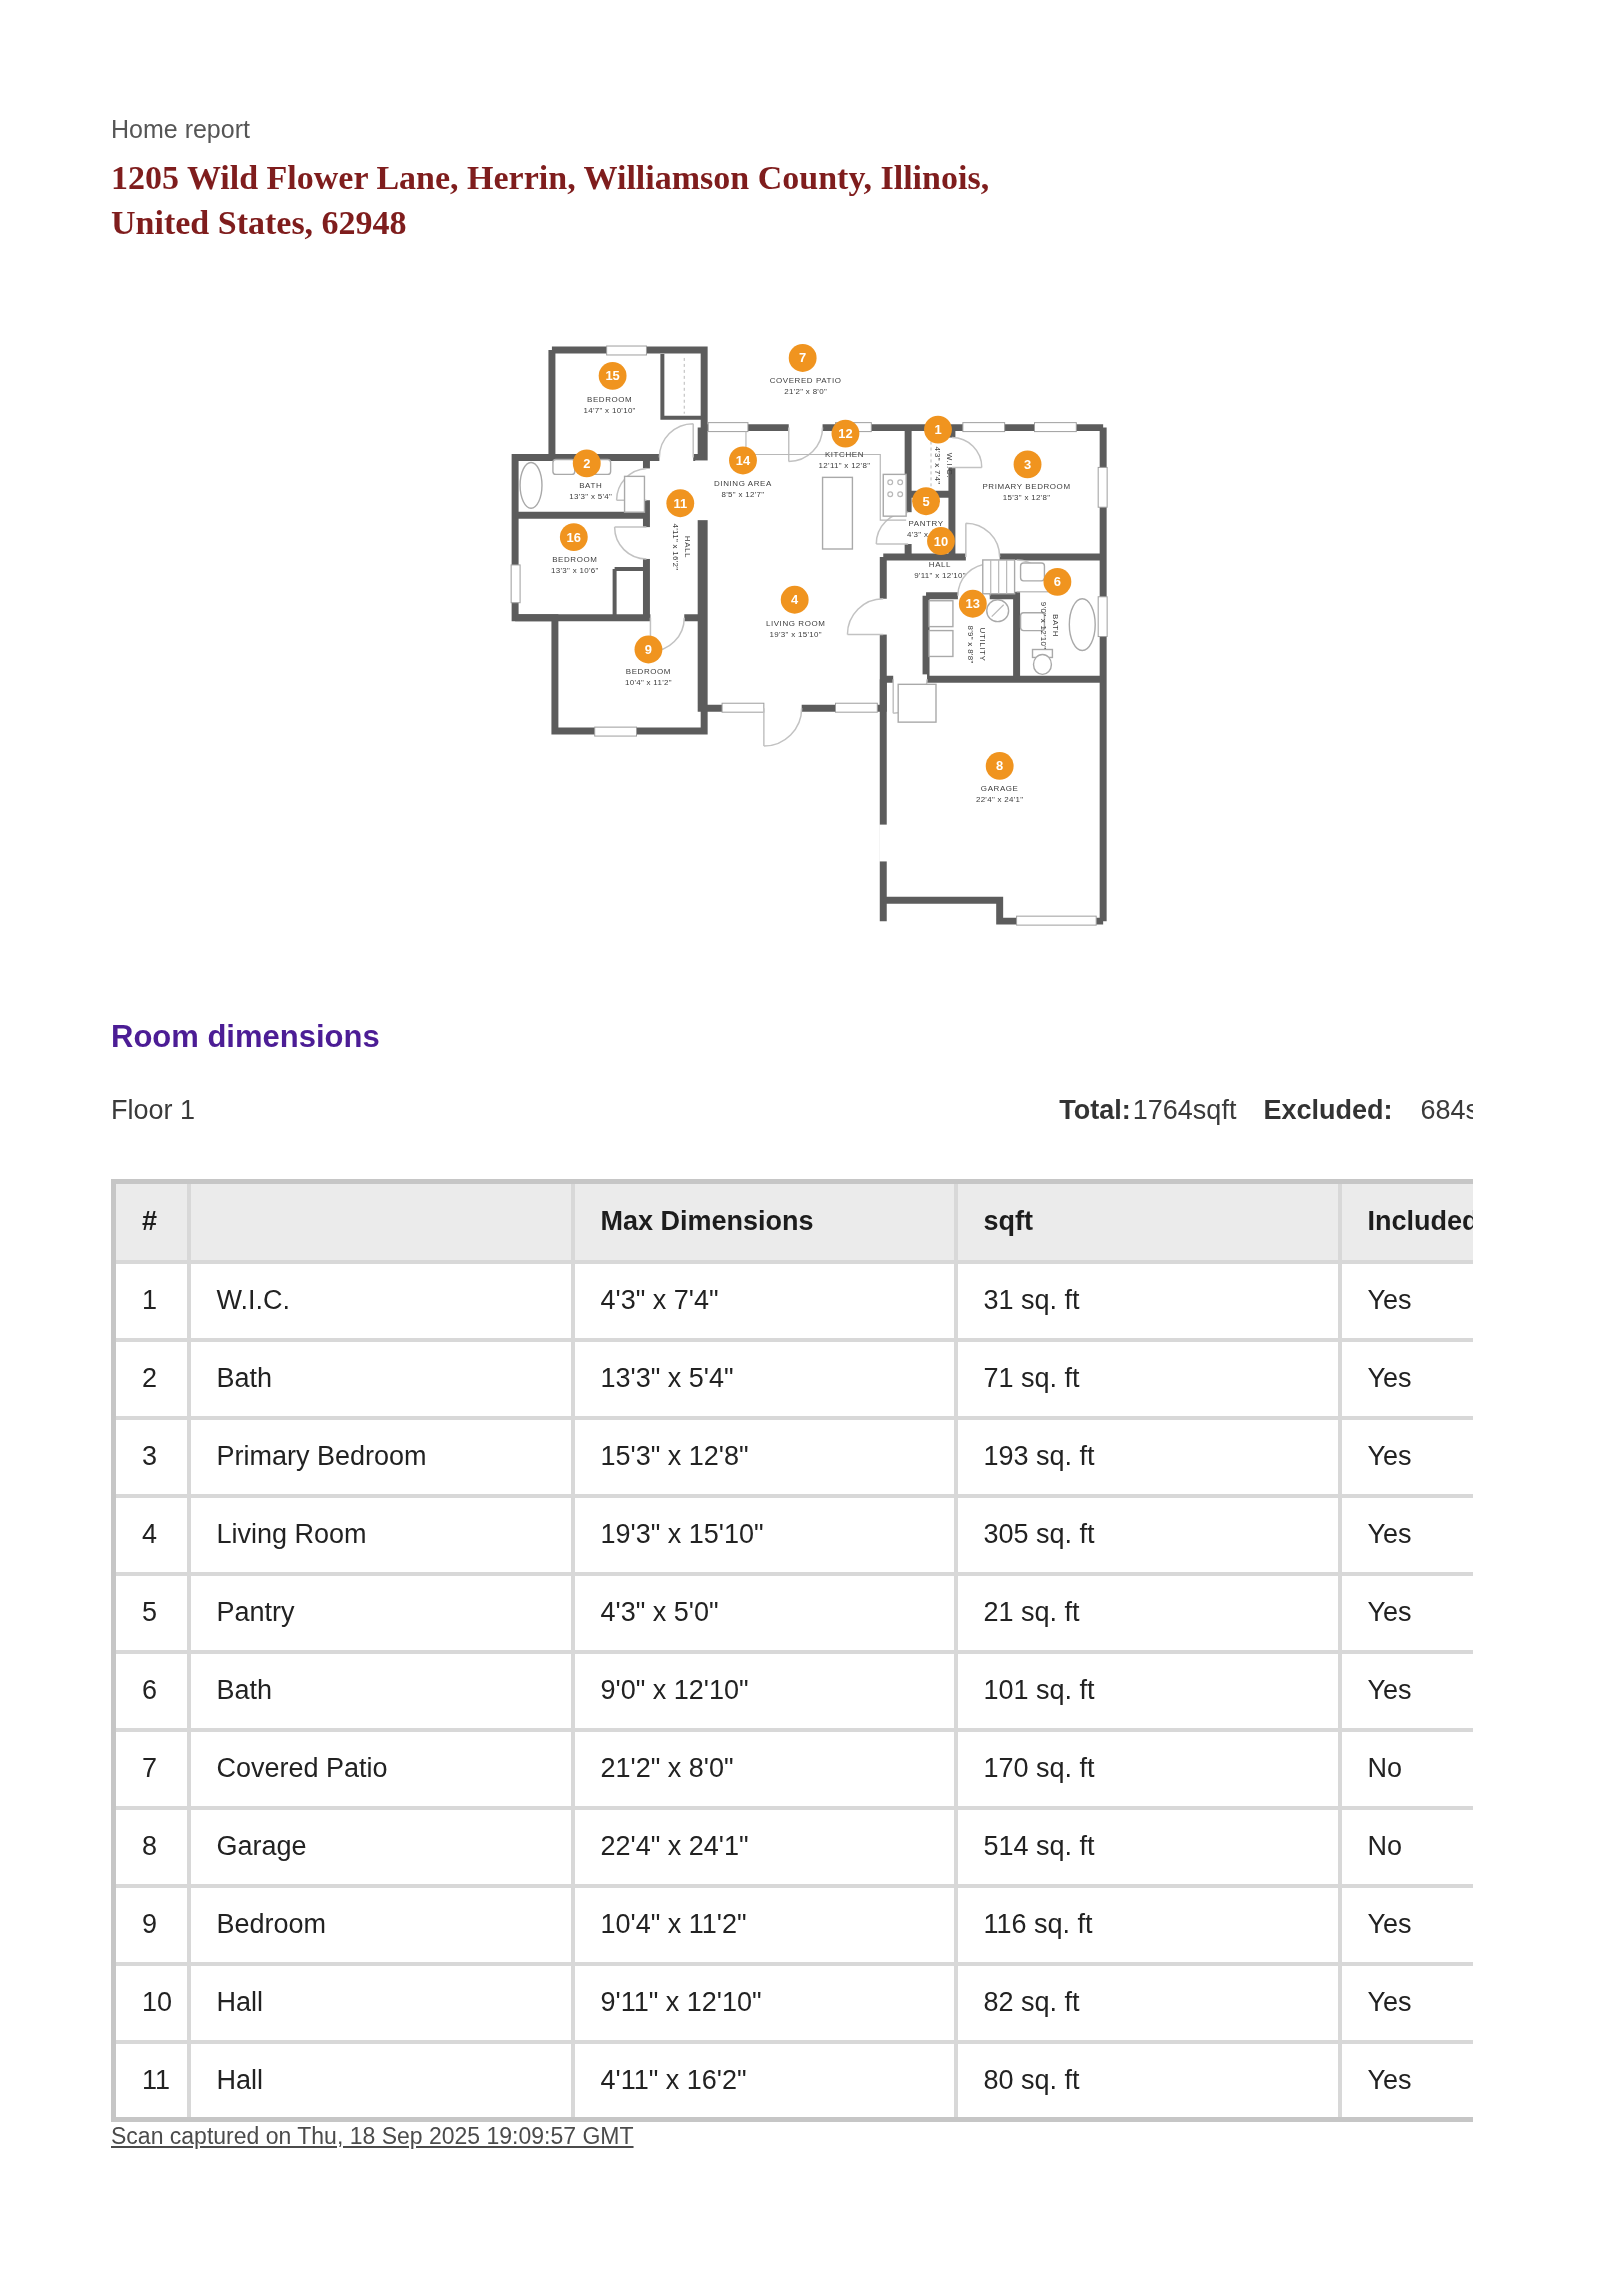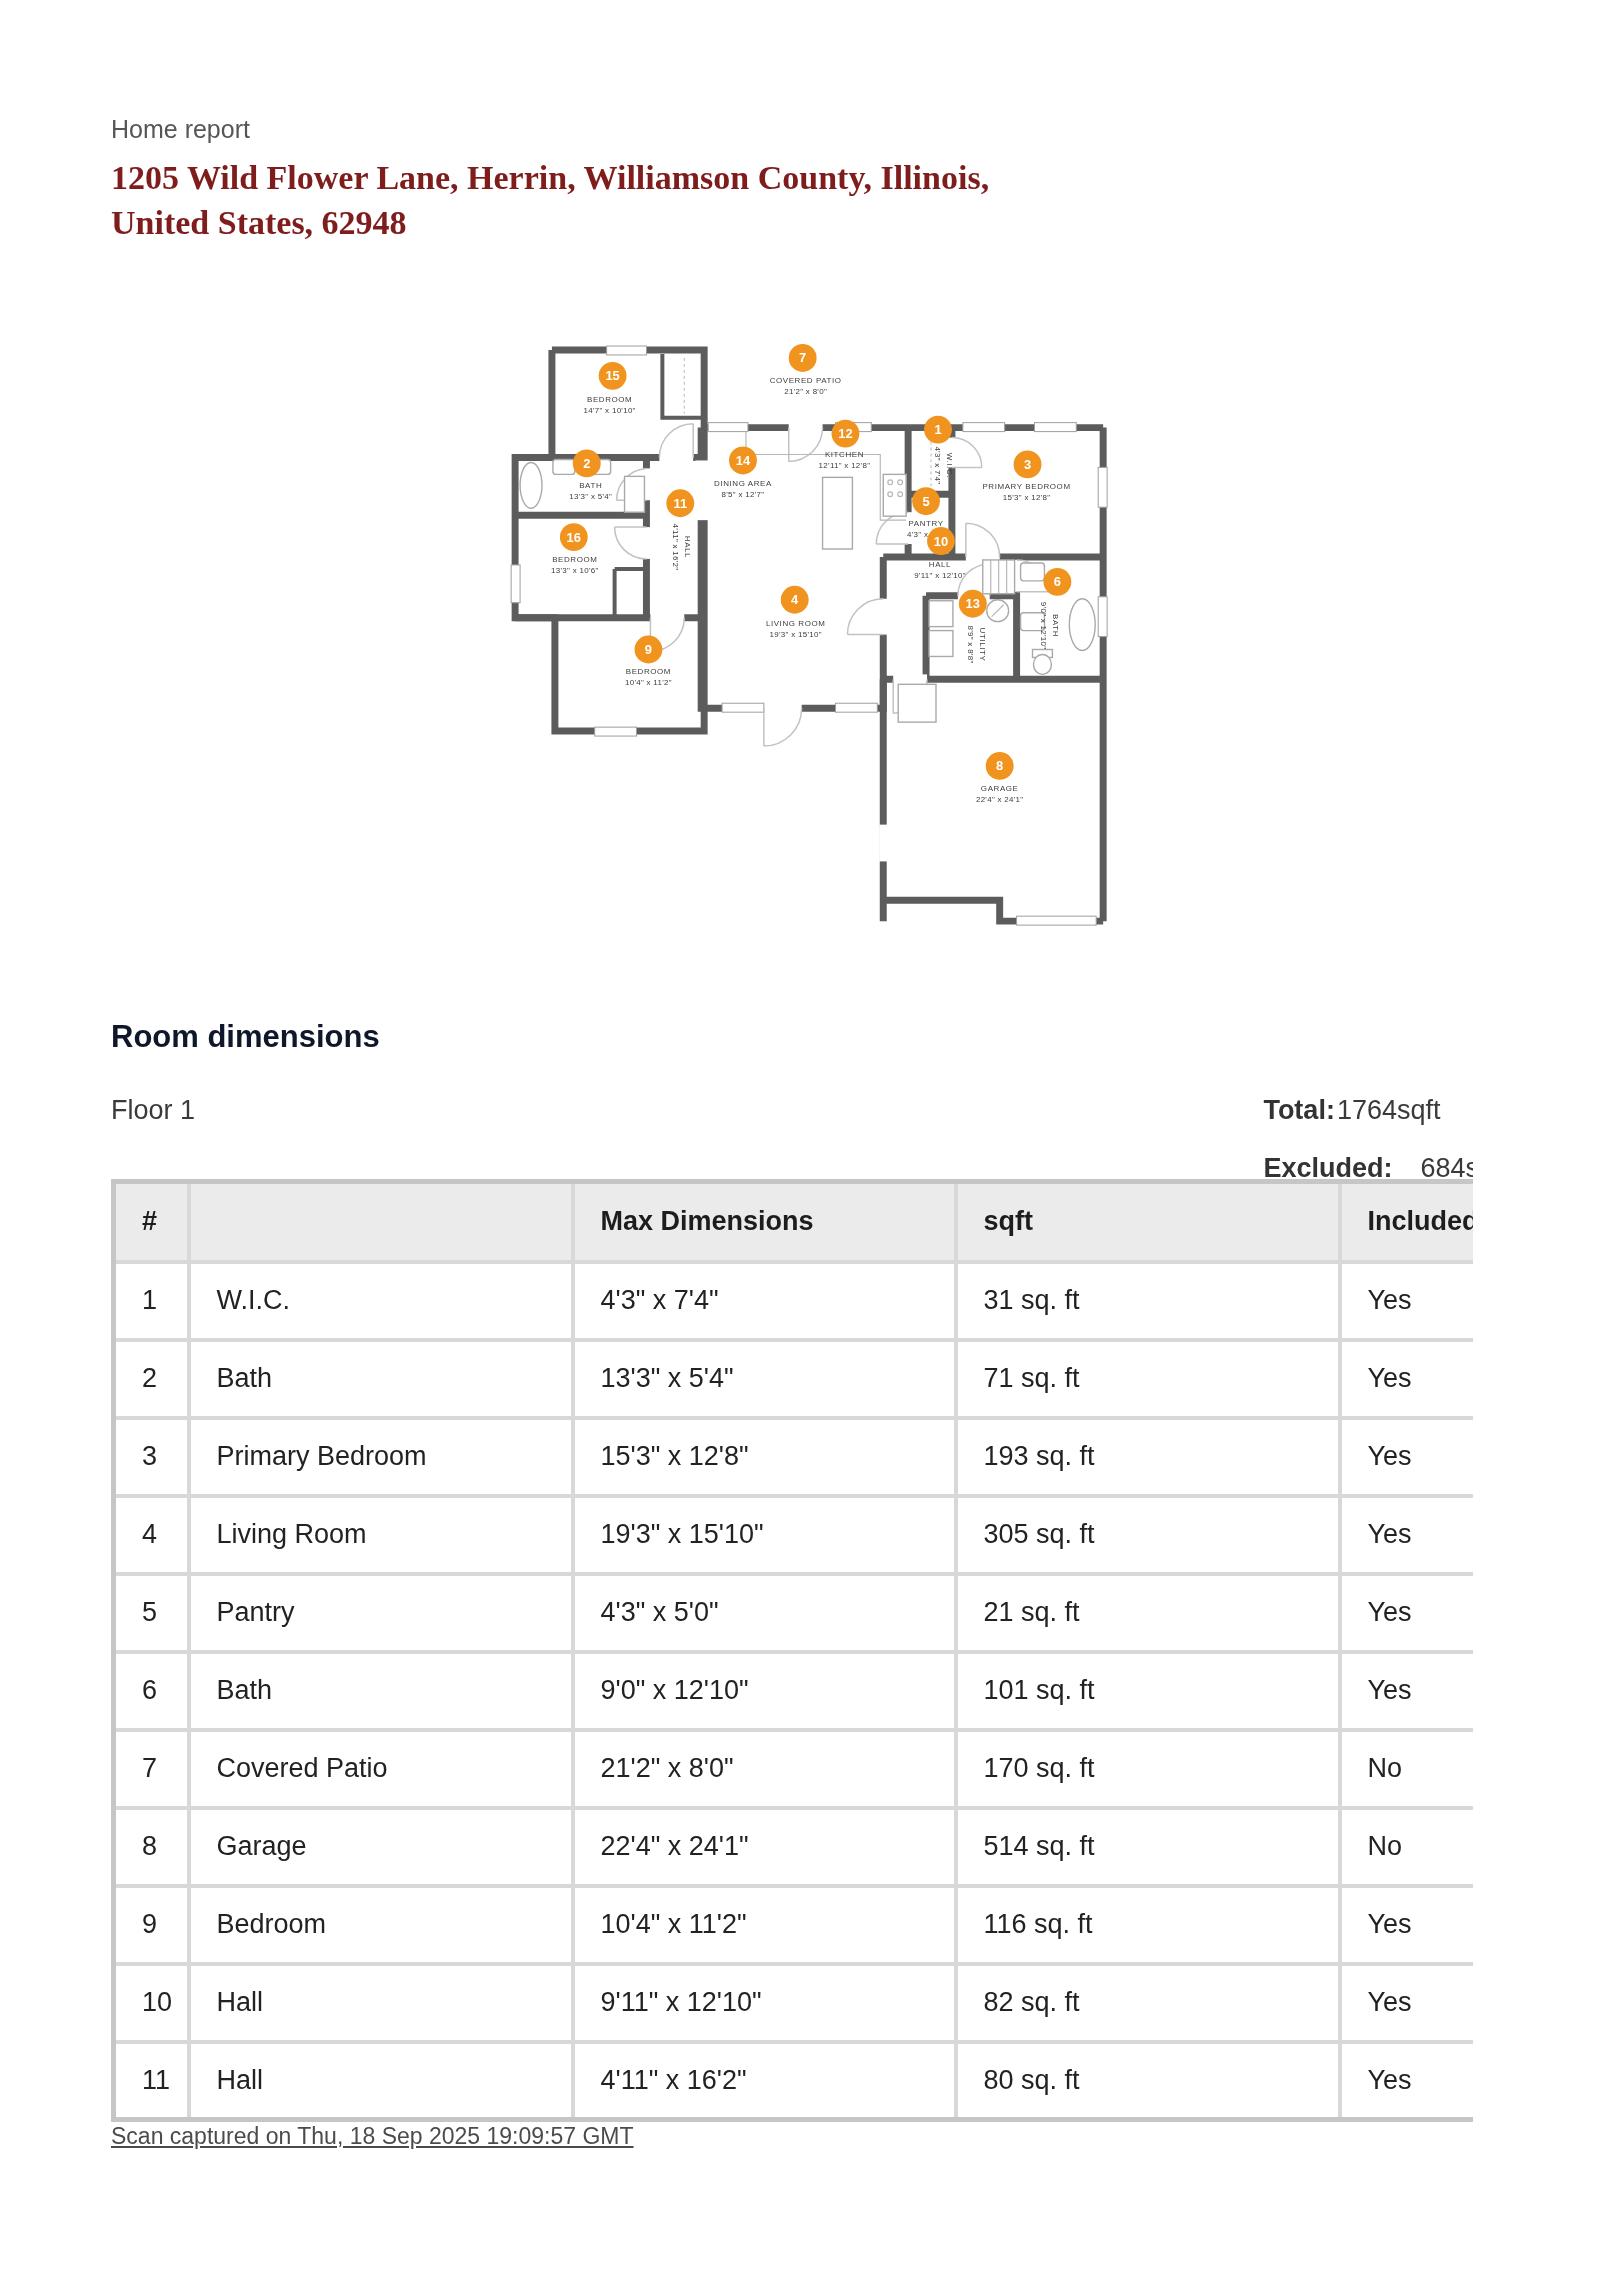--- a/index.html
+++ b/index.html
@@ -18,24 +18,24 @@
   .win { fill: #ffffff; stroke: #9e9e9e; stroke-width: 1; }
   .open { fill: #ffffff; stroke: none; }
   .door { stroke: #c2c2c2; stroke-width: 1.5; fill: none; }
   .fix { stroke: #a9a9a9; stroke-width: 1.4; fill: #ffffff; }
   .fixline { stroke: #b8b8b8; stroke-width: 1.2; fill: none; }
   .dash { stroke: #b8b8b8; stroke-width: 1; fill: none; stroke-dasharray: 3,3; }
   .rm-name { font-family: "Liberation Sans", sans-serif; font-size: 8px; letter-spacing: 0.6px; fill: #3c3c3c; text-anchor: middle; }
   .rm-dims { font-family: "Liberation Sans", sans-serif; font-size: 8px; letter-spacing: 0.3px; fill: #3c3c3c; text-anchor: middle; }
   .rm-num  { font-family: "Liberation Sans", sans-serif; font-size: 13px; font-weight: 700; fill: #ffffff; text-anchor: middle; }
 
-  .section-title { position: absolute; left: 111px; top: 1019px; font-size: 31px; font-weight: 700; color: #0f172a; }
+  .section-title { position: absolute; left: 111px; top: 1019px; font-size: 31px; font-weight: 700; color: #4c1d95; }
   .floor-row { position: absolute; left: 111px; top: 1095px; width: 1398px; display: flex;
                justify-content: space-between; align-items: flex-start; font-size: 27px; color: #3a3a3a; }
-  .floor-row .totals { display: flex; gap: 27px; flex-direction: column; }
+  .floor-row .totals { display: flex; gap: 27px; }
   .floor-row b { font-weight: 700; color: #333; }
   .totals .val { margin-left: 2px; }
   .totals .val-sp { margin-left: 28px; }
 
   .dim-table { position: absolute; left: 111px; top: 1179px; width: 1398px;
                border-collapse: collapse; table-layout: fixed; font-size: 27px; color: #222;
                border: 5px solid #c6c6c6; }
   .dim-table th { background: #ebebeb; font-weight: 700; text-align: left; height: 80px;
                   padding-left: 26px; border: 4px solid #d8d8d8; color: #1d1d1d; }
   .dim-table td { height: 78px; padding-left: 26px; border: 4px solid #d8d8d8; background: #fff; }

